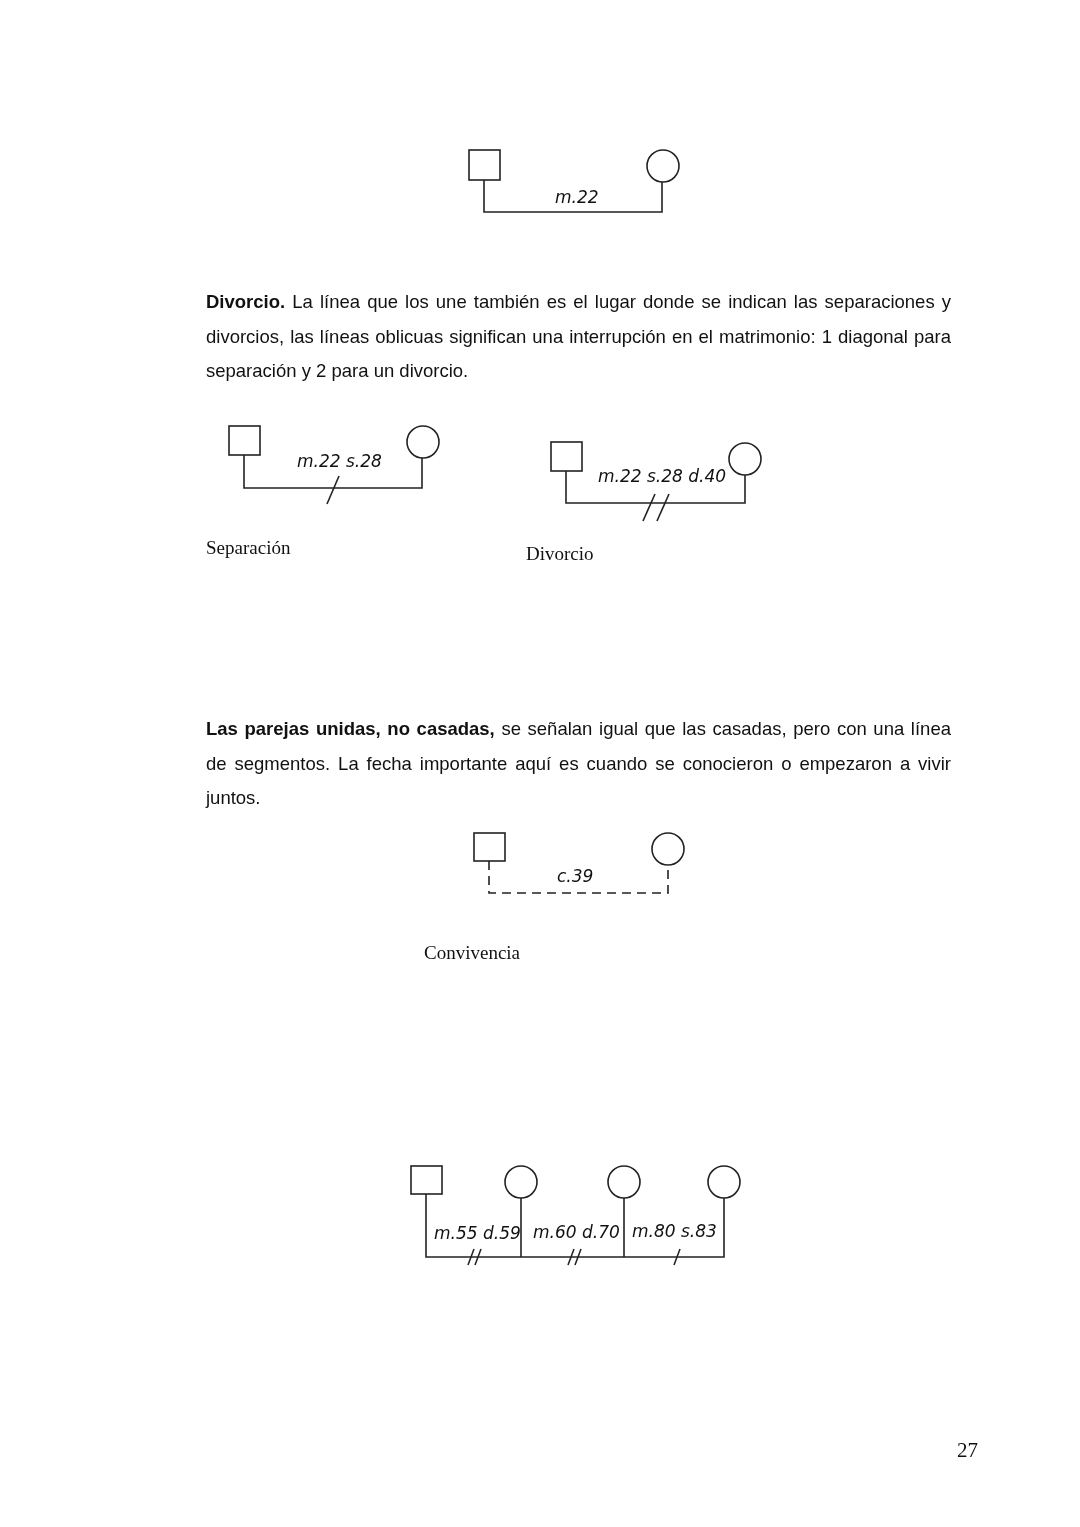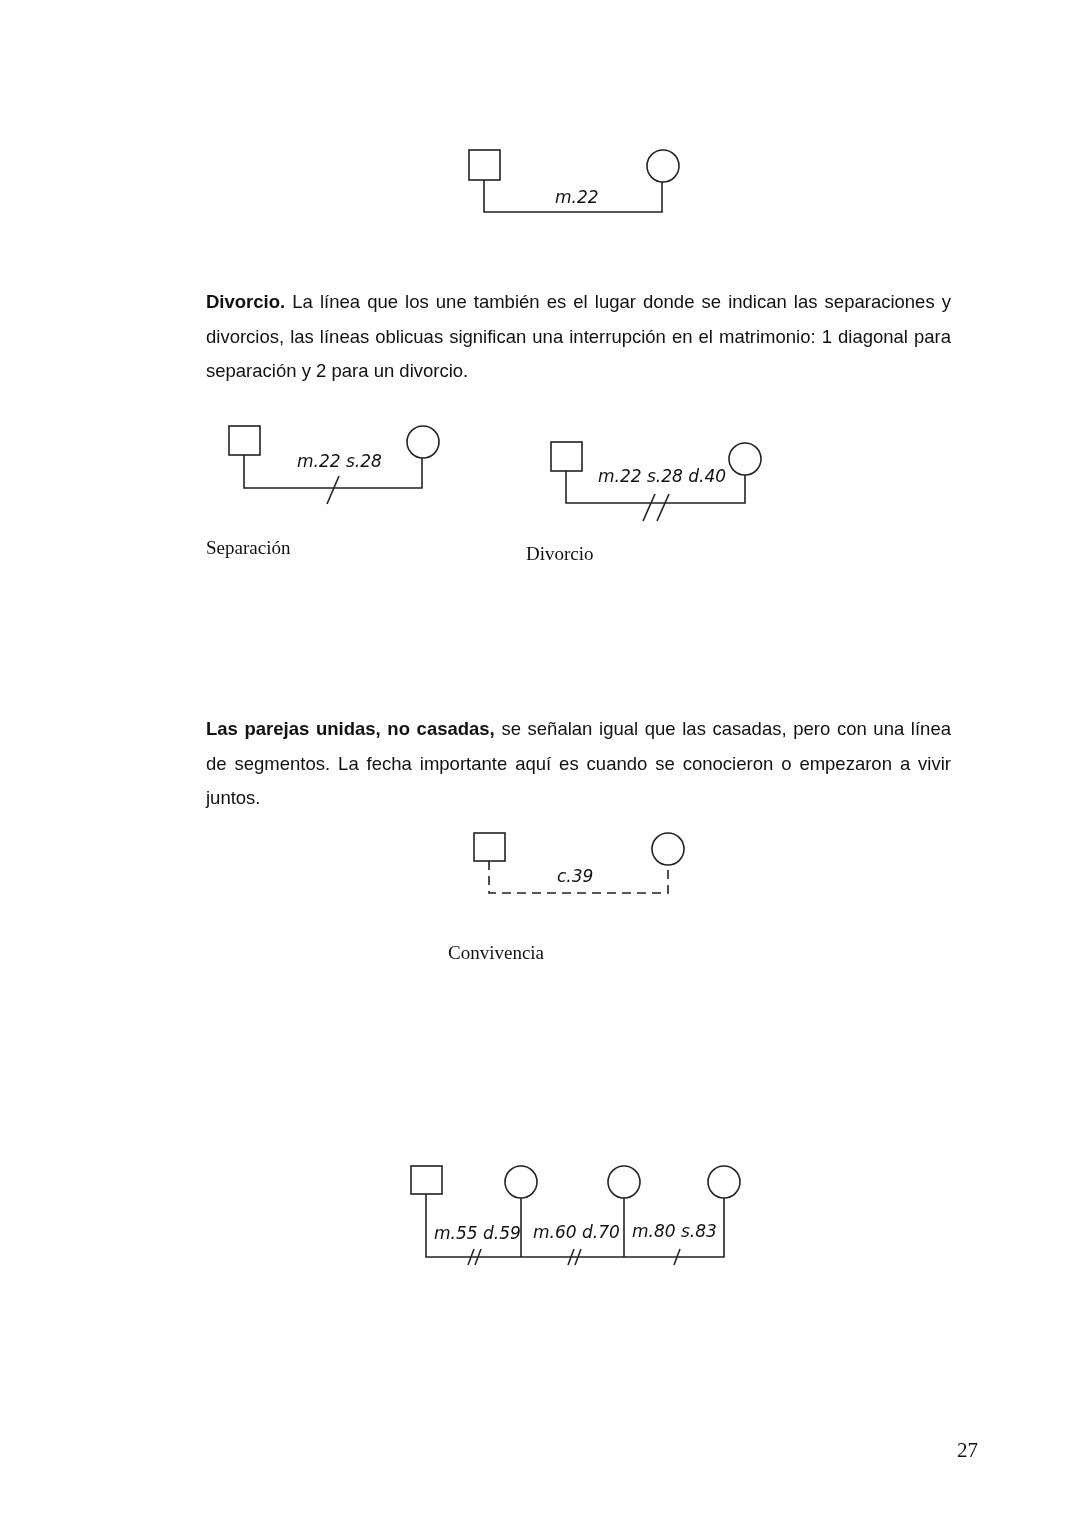--- a/index.html
+++ b/index.html
@@ -57,21 +57,21 @@
 
   <div class="para" style="top:664px;margin-top:48px;"><b>Las parejas unidas, no casadas,</b><span> se señalan igual que las casadas, pero con una línea de segmentos. La fecha importante aquí es cuando se conocieron o empezaron a vivir juntos.</span></div>
 
   <svg class="diagram" style="left:465px;top:825px;" width="240" height="80" viewBox="0 0 240 80">
     <rect x="9" y="8" width="31" height="28" fill="none" stroke="#222" stroke-width="1.6"></rect>
     <circle cx="203" cy="24" r="16" fill="none" stroke="#222" stroke-width="1.6"></circle>
     <polyline points="24,36 24,68 203,68 203,40" fill="none" stroke="#222" stroke-width="1.6" stroke-dasharray="9,6"></polyline>
     <text x="92" y="57">c.39</text>
   </svg>
 
-  <div class="caption" style="left:448px;top:942px;">Convivencia</div>
+  <div class="caption" style="left:424px;top:942px;">Convivencia</div>
 
 
   <svg class="diagram" style="left:400px;top:1155px;" width="360" height="120" viewBox="0 0 360 120">
     <rect x="11" y="11" width="31" height="28" fill="none" stroke="#222" stroke-width="1.6"></rect>
     <circle cx="121" cy="27" r="16" fill="none" stroke="#222" stroke-width="1.6"></circle>
     <circle cx="224" cy="27" r="16" fill="none" stroke="#222" stroke-width="1.6"></circle>
     <circle cx="324" cy="27" r="16" fill="none" stroke="#222" stroke-width="1.6"></circle>
     <polyline points="26,39 26,102 324,102 324,43" fill="none" stroke="#222" stroke-width="1.6"></polyline>
     <line x1="121" y1="43" x2="121" y2="102" stroke="#222" stroke-width="1.6"></line>
     <line x1="224" y1="43" x2="224" y2="102" stroke="#222" stroke-width="1.6"></line>

